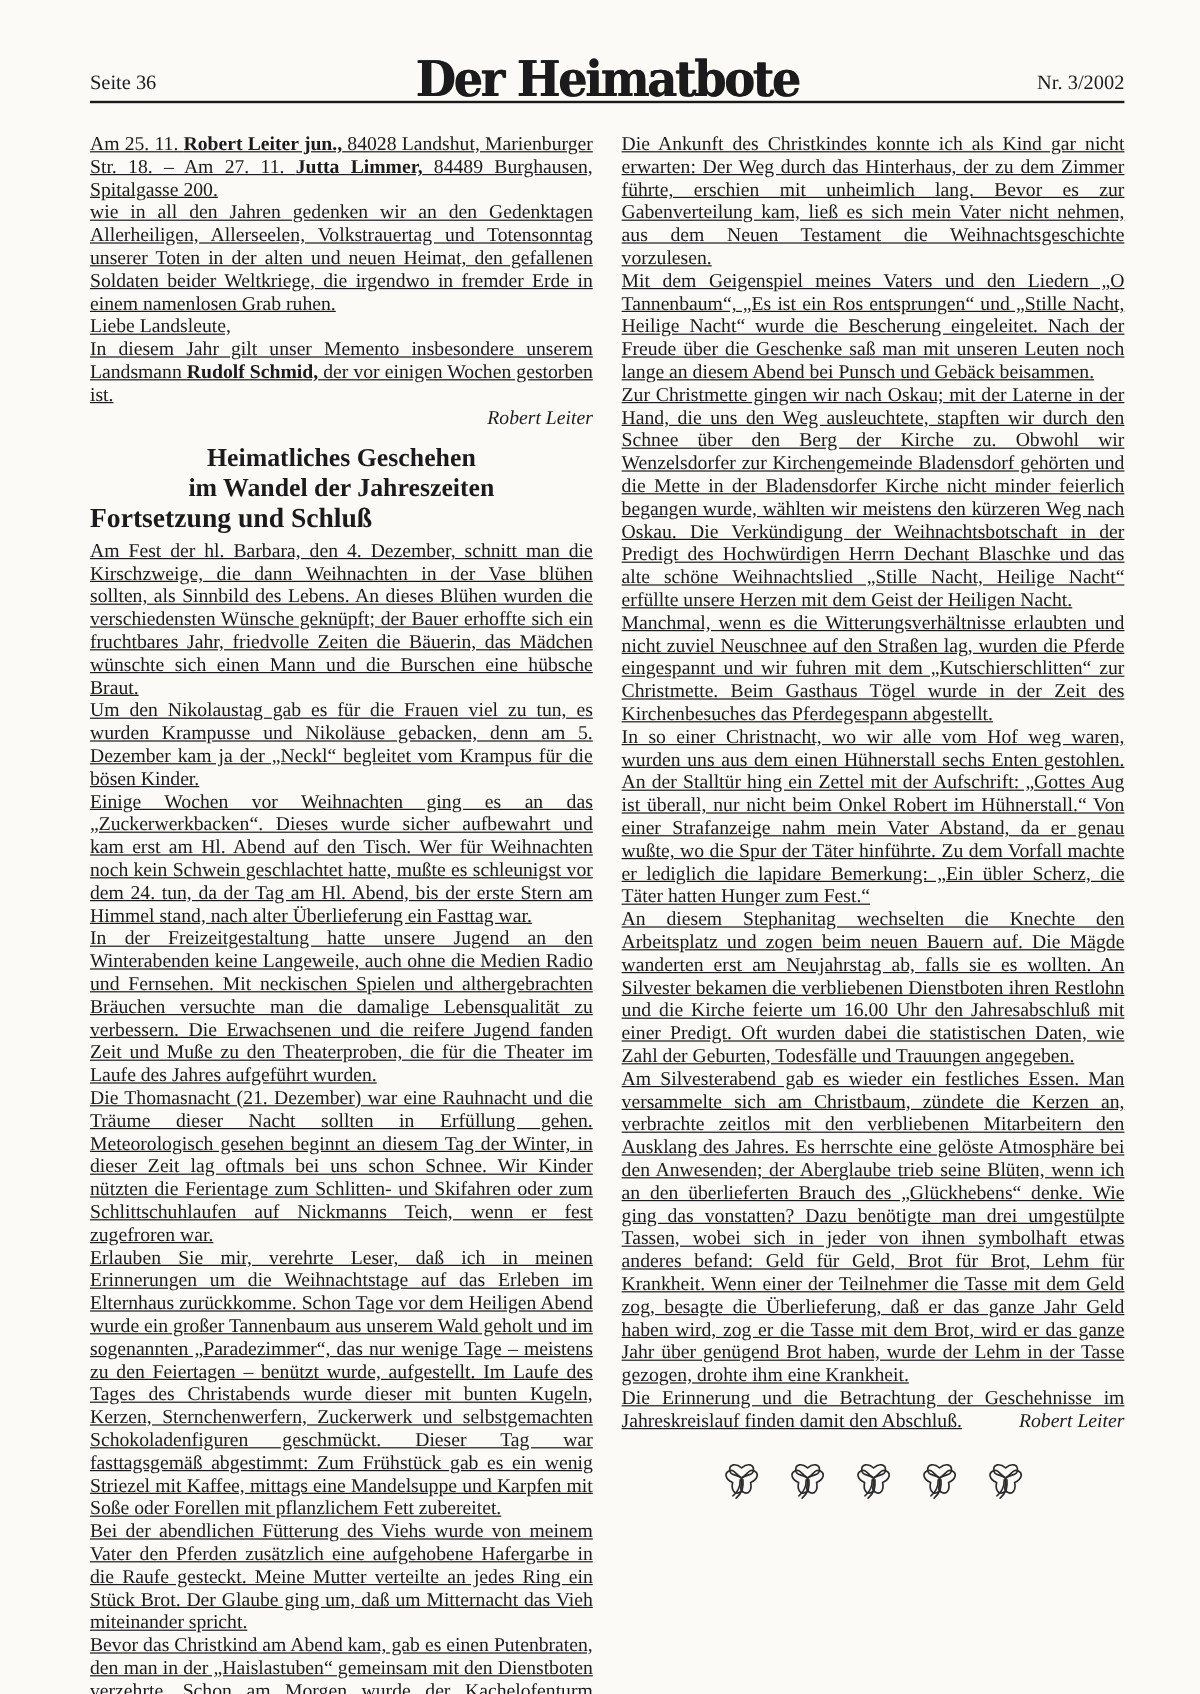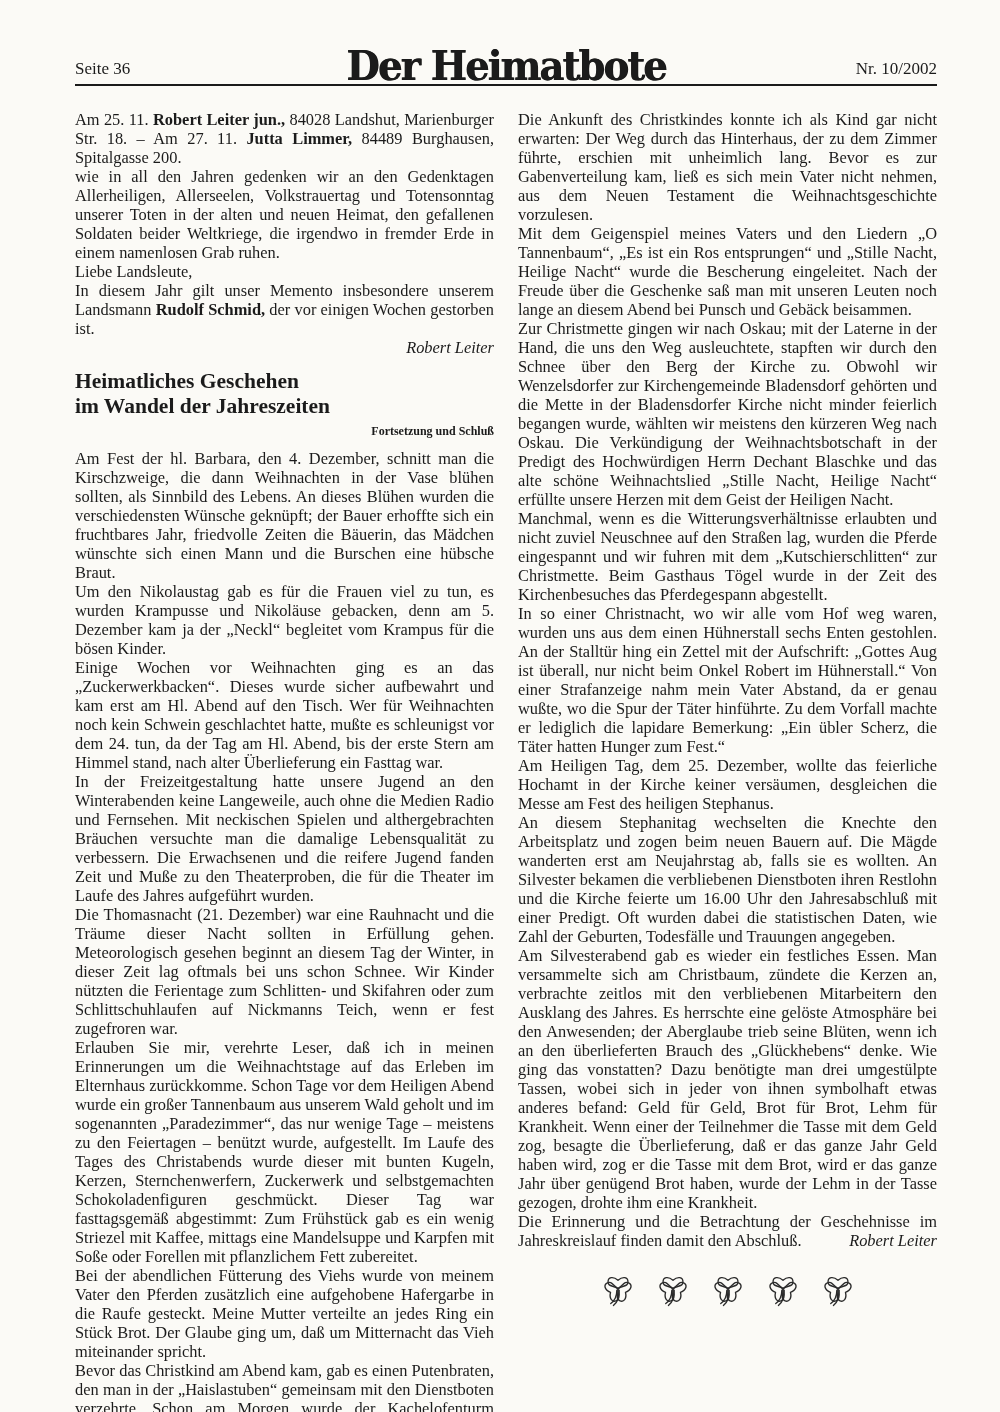--- a/index.html
+++ b/index.html
@@ -31,46 +31,47 @@
   
   .columns{display:flex;gap:24px;margin-top:24px;}
   .col{width:419px;flex:0 0 419px;}
   .para{
     margin:0;
     font-size:16.4px;
     line-height:19px;
     text-align:justify;
     hyphens:auto;-webkit-hyphens:auto;
     overflow-wrap:break-word;
+    text-decoration:underline;
   }
   .para b{font-weight:bold;}
   .signature{margin:0;font-size:16.4px;line-height:19px;font-style:italic;text-align:right;}
   .inline-sig{float:right;font-style:italic;}
   h1.article-title{
     margin:12px 0 2px;
     font-size:21.5px;line-height:25px;
-    text-align:left;font-weight:bold;
+    text-align:center;font-weight:bold;
   }
   h2.article-subtitle{
     margin:2px 0 7px;
-    font-size:12px;line-height:21px;
-    text-align:right;font-weight:bold;
+    font-size:23px;line-height:21px;
+    text-align:left;font-weight:bold;
   }
   .ornaments{display:flex;justify-content:center;gap:15px;margin-top:18px;}
   .ornaments .orn{display:inline-block;width:40px;height:42px;}
   .ornaments svg{display:block;}
 </style>
 </head>
 <body>
 
 <div class="page">
   <header class="page-header">
     <span class="page-num">Seite 36</span>
     <div class="masthead">Der Heimatbote</div>
-    <span class="issue">Nr. 10/2002</span>
+    <span class="issue">Nr. 3/2002</span>
     <div class="hdr-rule"></div>
   </header>
   <main class="columns">
     <section class="col" id="col-left">
         <p class="para"><span>Am 25. 11. </span><b>Robert Leiter jun.,</b><span> 84028 Landshut, Marienburger Str. 18. – Am 27. 11. </span><b>Jutta Limmer,</b><span> 84489 Burghausen, Spitalgasse 200.</span></p>
         <p class="para"><span>wie in all den Jahren gedenken wir an den Gedenktagen Allerheiligen, Allerseelen, Volkstrauertag und Totensonntag unserer Toten in der alten und neuen Heimat, den gefallenen Soldaten beider Weltkriege, die irgendwo in fremder Erde in einem namenlosen Grab ruhen.</span></p>
         <p class="para"><span>Liebe Landsleute,</span></p>
         <p class="para"><span>In diesem Jahr gilt unser Memento insbesondere unserem Landsmann </span><b>Rudolf Schmid,</b><span> der vor einigen Wochen gestorben ist.</span></p>
         <p class="signature">Robert Leiter</p>
         <h1 class="article-title">Heimatliches Geschehen<br>im Wandel der Jahreszeiten</h1>
@@ -83,21 +84,20 @@
         <p class="para"><span>Erlauben Sie mir, verehrte Leser, daß ich in meinen Erinnerungen um die Weihnachtstage auf das Erleben im Elternhaus zurückkomme. Schon Tage vor dem Heiligen Abend wurde ein großer Tannenbaum aus unserem Wald geholt und im sogenannten „Paradezimmer“, das nur wenige Tage – meistens zu den Feiertagen – benützt wurde, aufgestellt. Im Laufe des Tages des Christabends wurde dieser mit bunten Kugeln, Kerzen, Sternchenwerfern, Zuckerwerk und selbstgemachten Schokoladenfiguren geschmückt. Dieser Tag war fasttagsgemäß abgestimmt: Zum Frühstück gab es ein wenig Striezel mit Kaffee, mittags eine Mandelsuppe und Karpfen mit Soße oder Forellen mit pflanzlichem Fett zubereitet.</span></p>
         <p class="para"><span>Bei der abendlichen Fütterung des Viehs wurde von meinem Vater den Pferden zusätzlich eine aufgehobene Hafergarbe in die Raufe gesteckt. Meine Mutter verteilte an jedes Ring ein Stück Brot. Der Glaube ging um, daß um Mitternacht das Vieh miteinander spricht.</span></p>
         <p class="para"><span>Bevor das Christkind am Abend kam, gab es einen Putenbraten, den man in der „Haislastuben“ gemeinsam mit den Dienstboten verzehrte. Schon am Morgen wurde der Kachelofenturm angeheizt, damit das große Zimmer, wo die Bescherung stattfand,</span></p>
       </section>
     <section class="col" id="col-right">
         <p class="para"><span>Die Ankunft des Christkindes konnte ich als Kind gar nicht erwarten: Der Weg durch das Hinterhaus, der zu dem Zimmer führte, erschien mit unheimlich lang. Bevor es zur Gabenverteilung kam, ließ es sich mein Vater nicht nehmen, aus dem Neuen Testament die Weihnachtsgeschichte vorzulesen.</span></p>
         <p class="para"><span>Mit dem Geigenspiel meines Vaters und den Liedern „O Tannenbaum“, „Es ist ein Ros entsprungen“ und „Stille Nacht, Heilige Nacht“ wurde die Bescherung eingeleitet. Nach der Freude über die Geschenke saß man mit unseren Leuten noch lange an diesem Abend bei Punsch und Gebäck beisammen.</span></p>
         <p class="para"><span>Zur Christmette gingen wir nach Oskau; mit der Laterne in der Hand, die uns den Weg ausleuchtete, stapften wir durch den Schnee über den Berg der Kirche zu. Obwohl wir Wenzelsdorfer zur Kirchengemeinde Bladensdorf gehörten und die Mette in der Bladensdorfer Kirche nicht minder feierlich begangen wurde, wählten wir meistens den kürzeren Weg nach Oskau. Die Verkündigung der Weihnachtsbotschaft in der Predigt des Hochwürdigen Herrn Dechant Blaschke und das alte schöne Weihnachtslied „Stille Nacht, Heilige Nacht“ erfüllte unsere Herzen mit dem Geist der Heiligen Nacht.</span></p>
         <p class="para"><span>Manchmal, wenn es die Witterungsverhältnisse erlaubten und nicht zuviel Neuschnee auf den Straßen lag, wurden die Pferde eingespannt und wir fuhren mit dem „Kutschierschlitten“ zur Christmette. Beim Gasthaus Tögel wurde in der Zeit des Kirchenbesuches das Pferdegespann abgestellt.</span></p>
         <p class="para"><span>In so einer Christnacht, wo wir alle vom Hof weg waren, wurden uns aus dem einen Hühnerstall sechs Enten gestohlen. An der Stalltür hing ein Zettel mit der Aufschrift: „Gottes Aug ist überall, nur nicht beim Onkel Robert im Hühnerstall.“ Von einer Strafanzeige nahm mein Vater Abstand, da er genau wußte, wo die Spur der Täter hinführte. Zu dem Vorfall machte er lediglich die lapidare Bemerkung: „Ein übler Scherz, die Täter hatten Hunger zum Fest.“</span></p>
-        <p class="para"><span>Am Heiligen Tag, dem 25. Dezember, wollte das feierliche Hochamt in der Kirche keiner versäumen, desgleichen die Messe am Fest des heiligen Stephanus.</span></p>
         <p class="para"><span>An diesem Stephanitag wechselten die Knechte den Arbeitsplatz und zogen beim neuen Bauern auf. Die Mägde wanderten erst am Neujahrstag ab, falls sie es wollten. An Silvester bekamen die verbliebenen Dienstboten ihren Restlohn und die Kirche feierte um 16.00 Uhr den Jahresabschluß mit einer Predigt. Oft wurden dabei die statistischen Daten, wie Zahl der Geburten, Todesfälle und Trauungen angegeben.</span></p>
         <p class="para"><span>Am Silvesterabend gab es wieder ein festliches Essen. Man versammelte sich am Christbaum, zündete die Kerzen an, verbrachte zeitlos mit den verbliebenen Mitarbeitern den Ausklang des Jahres. Es herrschte eine gelöste Atmosphäre bei den Anwesenden; der Aberglaube trieb seine Blüten, wenn ich an den überlieferten Brauch des „Glückhebens“ denke. Wie ging das vonstatten? Dazu benötigte man drei umgestülpte Tassen, wobei sich in jeder von ihnen symbolhaft etwas anderes befand: Geld für Geld, Brot für Brot, Lehm für Krankheit. Wenn einer der Teilnehmer die Tasse mit dem Geld zog, besagte die Überlieferung, daß er das ganze Jahr Geld haben wird, zog er die Tasse mit dem Brot, wird er das ganze Jahr über genügend Brot haben, wurde der Lehm in der Tasse gezogen, drohte ihm eine Krankheit.</span></p>
         <p class="para"><span>Die Erinnerung und die Betrachtung der Geschehnisse im Jahreskreislauf finden damit den Abschluß.</span><span class="inline-sig">Robert Leiter</span></p>
         <div class="ornaments">
           <span class="orn">
             <svg viewBox="0 0 100 110" width="40" height="42" aria-hidden="true">
               <g fill="none" stroke="#2b2b2b" stroke-width="3.6" stroke-linecap="round" stroke-linejoin="round">
                 <path d="M50 54 C36 45 24 49 24 36 C24 24 37 21 50 32 C63 21 76 24 76 36 C76 49 64 45 50 54 Z"></path>
                 <path transform="rotate(117 50 54)" d="M50 54 C36 45 24 49 24 36 C24 24 37 21 50 32 C63 21 76 24 76 36 C76 49 64 45 50 54 Z"></path>
                 <path transform="rotate(243 50 54)" d="M50 54 C36 45 24 49 24 36 C24 24 37 21 50 32 C63 21 76 24 76 36 C76 49 64 45 50 54 Z"></path>

